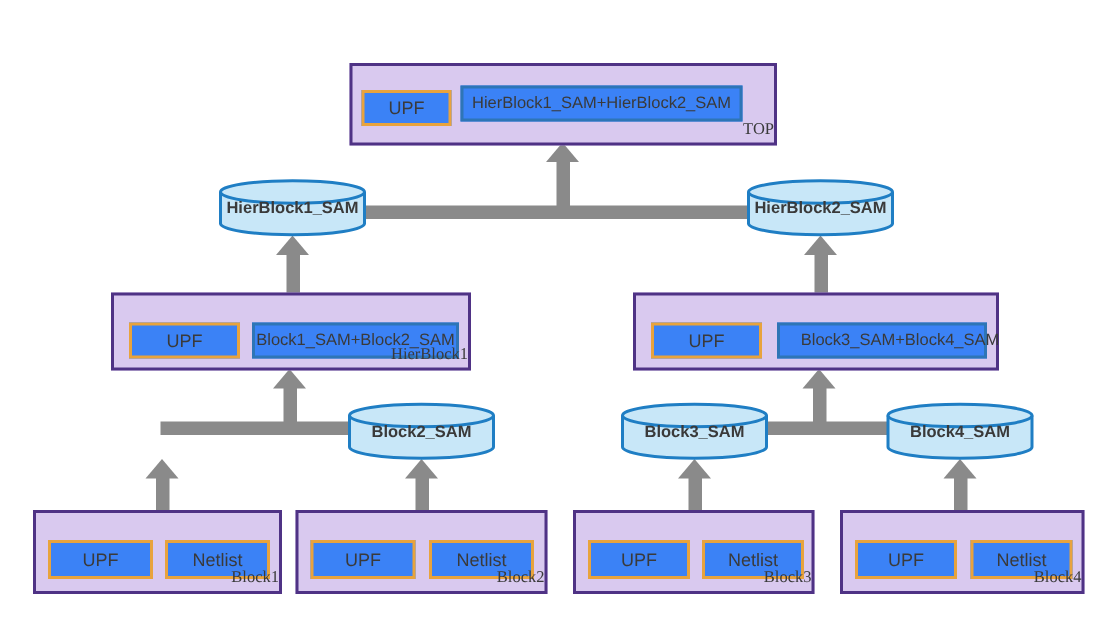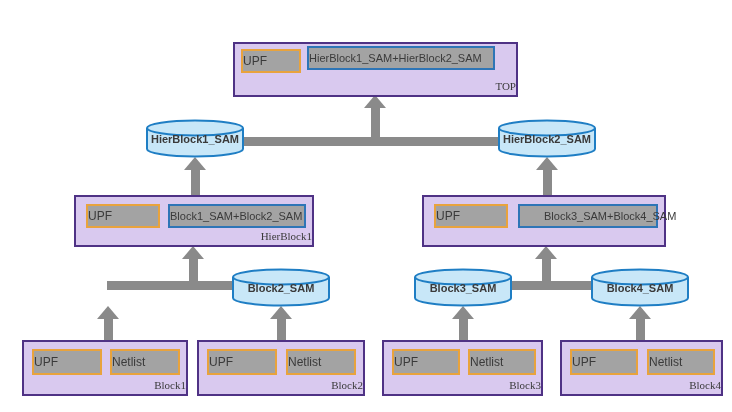--- a/index.html
+++ b/index.html
@@ -14,21 +14,21 @@
   }
   * { margin:0; padding:0; box-sizing:border-box; }
   body { background:#ffffff; font-family:"Liberation Sans", sans-serif; color:var(--text); }
   .canvas { position:relative; width:732px; height:412px; background:#fff; overflow:hidden; }
 
   
   .pbox { position:absolute; background:var(--box-fill); border:2px solid var(--box-border); }
   .pbox .blabel { position:absolute; left:0; right:0; bottom:3px; text-align:right; font-size:11px;font-family:Liberation Serif, serif; }
 
   
-  .fbox { position:absolute; background:#a3a3a3; display:flex; align-items:center; font-size:12px; }
+  .fbox { position:absolute; background:#3b82f6; display:flex; align-items:center; justify-content:center; font-size:12px;margin-top:11px; }
   .fbox.upf { border:2px solid var(--upf-border); }
   .fbox.sam { border:2px solid var(--sam-border); font-size:11px; }
   .fbox.net { border:2px solid var(--upf-border); }
 
   
   .cyl { position:absolute; width:100px; height:40px; z-index:3;font-weight:bold; }
   .cyl svg { position:absolute; inset:0; }
   .cyl path, .cyl ellipse { fill:var(--cyl-fill); stroke:var(--cyl-stroke); stroke-width:2; }
   .cyl .clabel { position:absolute; left:0; right:0; top:15px; text-align:center; font-size:11px; z-index:2; }
 

